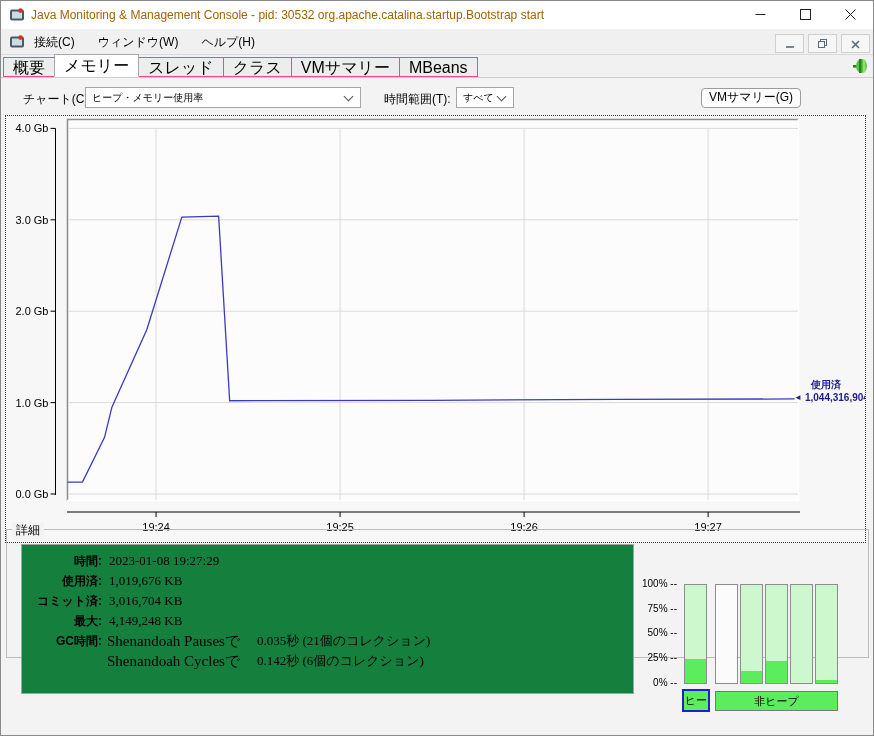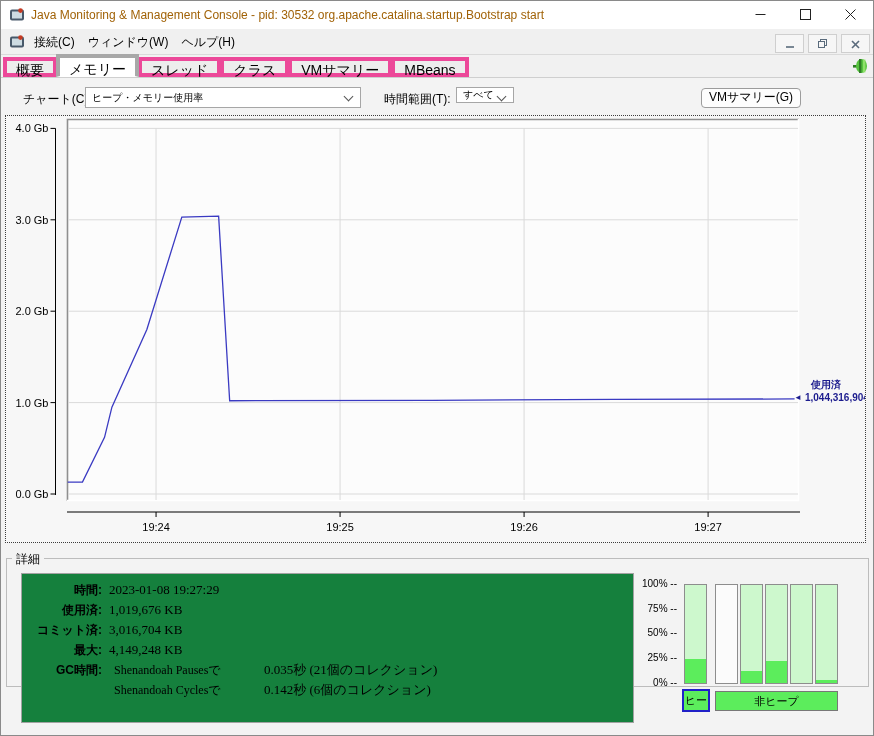--- a/index.html
+++ b/index.html
@@ -10,56 +10,56 @@
   
   .titlebar{position:absolute;left:0;top:0;width:100%;height:28px;background:#fff}
   .app-icon{position:absolute;left:8px;top:6px;width:16px;height:16px}
   .title-text{position:absolute;left:30px;top:7px;font-size:12px;color:#a16207;white-space:nowrap}
   .win-controls{position:absolute;right:0;top:0;height:28px;display:flex}
   .win-btn{width:45px;height:28px;display:flex;align-items:center;justify-content:center;cursor:default}
 
   
   .menubar{position:absolute;left:0;top:28px;width:100%;height:26px;background:#f0f0f0;border-bottom:1px solid #dadada}
   .menu-icon{position:absolute;left:8px;top:33px;width:16px;height:16px}
-  .menu-items{position:absolute;left:30px;top:28px;height:26px;display:flex;gap:7px;align-items:center;font-size:12px}
+  .menu-items{position:absolute;left:30px;top:28px;height:26px;display:flex;gap:17px;align-items:center;font-size:12px}
   .menu-item{padding:2px 3px}
   .frame-controls{position:absolute;right:3px;top:33px;display:flex;gap:4px}
   .frame-btn{width:29px;height:19px;background:#f6f6f6;border:1px solid #cfcfcf;display:flex;align-items:center;justify-content:center}
 
   
   .tabbar{position:absolute;left:0;top:54px;width:100%;height:23px;background:#f1f1f1;border-bottom:1px solid #cfcfcf;display:flex;align-items:flex-end;padding-left:2px}
-  .tab{height:20px;line-height:19px;padding:0 9px;font-size:14px;border:4px solid #ec4899;background:#ededed;margin-right:-1px;position:relative;white-space:nowrap}
+  .tab{height:20px;line-height:19px;padding:0 9px;font-size:16px;border:1px solid #ec4899;background:#ededed;margin-right:-1px;position:relative;white-space:nowrap}
   .tab.active{background:#fff;height:23px;line-height:22px;z-index:2;border-bottom:1px solid #fff;border-color:#a8a8a8;border-bottom-color:#fff}
   .plug-icon{position:absolute;right:4px;top:56px;width:18px;height:18px}
 
   
   .tool-label{position:absolute;font-size:12px;white-space:nowrap}
   #lbl-chart{left:22px;top:90px}
   #lbl-range{left:383px;top:90px}
   .combo{position:absolute;background:#fff;border:1px solid #a6a6a6;font-size:10px;display:flex;align-items:center;padding-left:6px;white-space:nowrap}
   #combo-chart{left:84px;top:86px;width:276px;height:21px}
-  #combo-range{left:455px;top:86px;width:58px;height:16px}
+  #combo-range{left:455px;top:86px;width:58px;height:21px}
   .chev{position:absolute;right:8px;top:5px;width:7px;height:7px;border-right:1px solid #555;border-bottom:1px solid #555;transform:rotate(45deg)}
   #gc-btn{position:absolute;left:700px;top:87px;width:100px;height:20px;background:#fdfdfd;border:1px solid #9c9c9c;border-radius:4px;font-size:12px;text-align:center;line-height:17px}
 
   
   #chart-box{position:absolute;left:4px;top:114px;width:861px;height:428px;border:1px dotted #3c3c3c;background:#f7f7f7;overflow:hidden}
   #plot-svg{position:absolute;left:0;top:0}
   #annot{position:absolute;left:788px;top:262px;color:#1c1c8e;font-size:10px;font-weight:bold;white-space:nowrap;line-height:13px}
   #annot .a1{padding-left:17px;display:block}
   #annot .arrow{font-size:8px;margin-right:3px;vertical-align:1px}
 
   
-  #detail-group{position:absolute;left:5px;top:557px;width:863px;height:129px;border:1px solid #bcbcbc}
+  #detail-group{position:absolute;left:5px;top:528px;width:863px;height:129px;border:1px solid #bcbcbc}
   #detail-legend{position:absolute;left:5px;top:-8px;background:#f3f3f3;padding:0 4px;font-size:12px}
   #detail-panel{position:absolute;left:14px;top:14px;width:613px;height:150px;background:#15803d;border:1px solid #a2a2a2;padding-top:6px;overflow:hidden}
   .drow{display:flex;line-height:20px}
   .dlabel{width:80px;text-align:right;font-weight:bold;font-size:12px;flex:none}
   .dval{margin-left:7px;font-family:"Liberation Serif",serif;font-size:13px}
-  .gname{margin-left:12px;width:150px;font-family:"Liberation Serif",serif;font-size:12px;flex:none}
+  .gname{margin-left:5px;width:150px;font-family:"Liberation Serif",serif;font-size:15px;flex:none}
   .gval{font-family:"Liberation Serif",serif;font-size:13px}
 
   
   .pct-label{position:absolute;width:46px;left:630px;text-align:right;font-size:10px;font-weight:normal;white-space:nowrap}
   .pool-bar{position:absolute;top:583px;width:23px;height:100px;border:1px solid #8d8d8d;background:#cdf8cd}
   .pool-bar.empty{background:#fbfbfb}
   .pool-fill{position:absolute;left:0;bottom:0;width:100%;background:#5ced5c}
   #heap-btn{position:absolute;left:681px;top:688px;width:28px;height:23px;background:#5ced5c;border:2px solid #2020c8;font-size:11px;text-align:center;line-height:18px;overflow:hidden}
   #nonheap-btn{position:absolute;left:714px;top:690px;width:123px;height:20px;background:#5ced5c;border:1px solid #777;font-size:11px;text-align:center;line-height:18px}
 </style>

